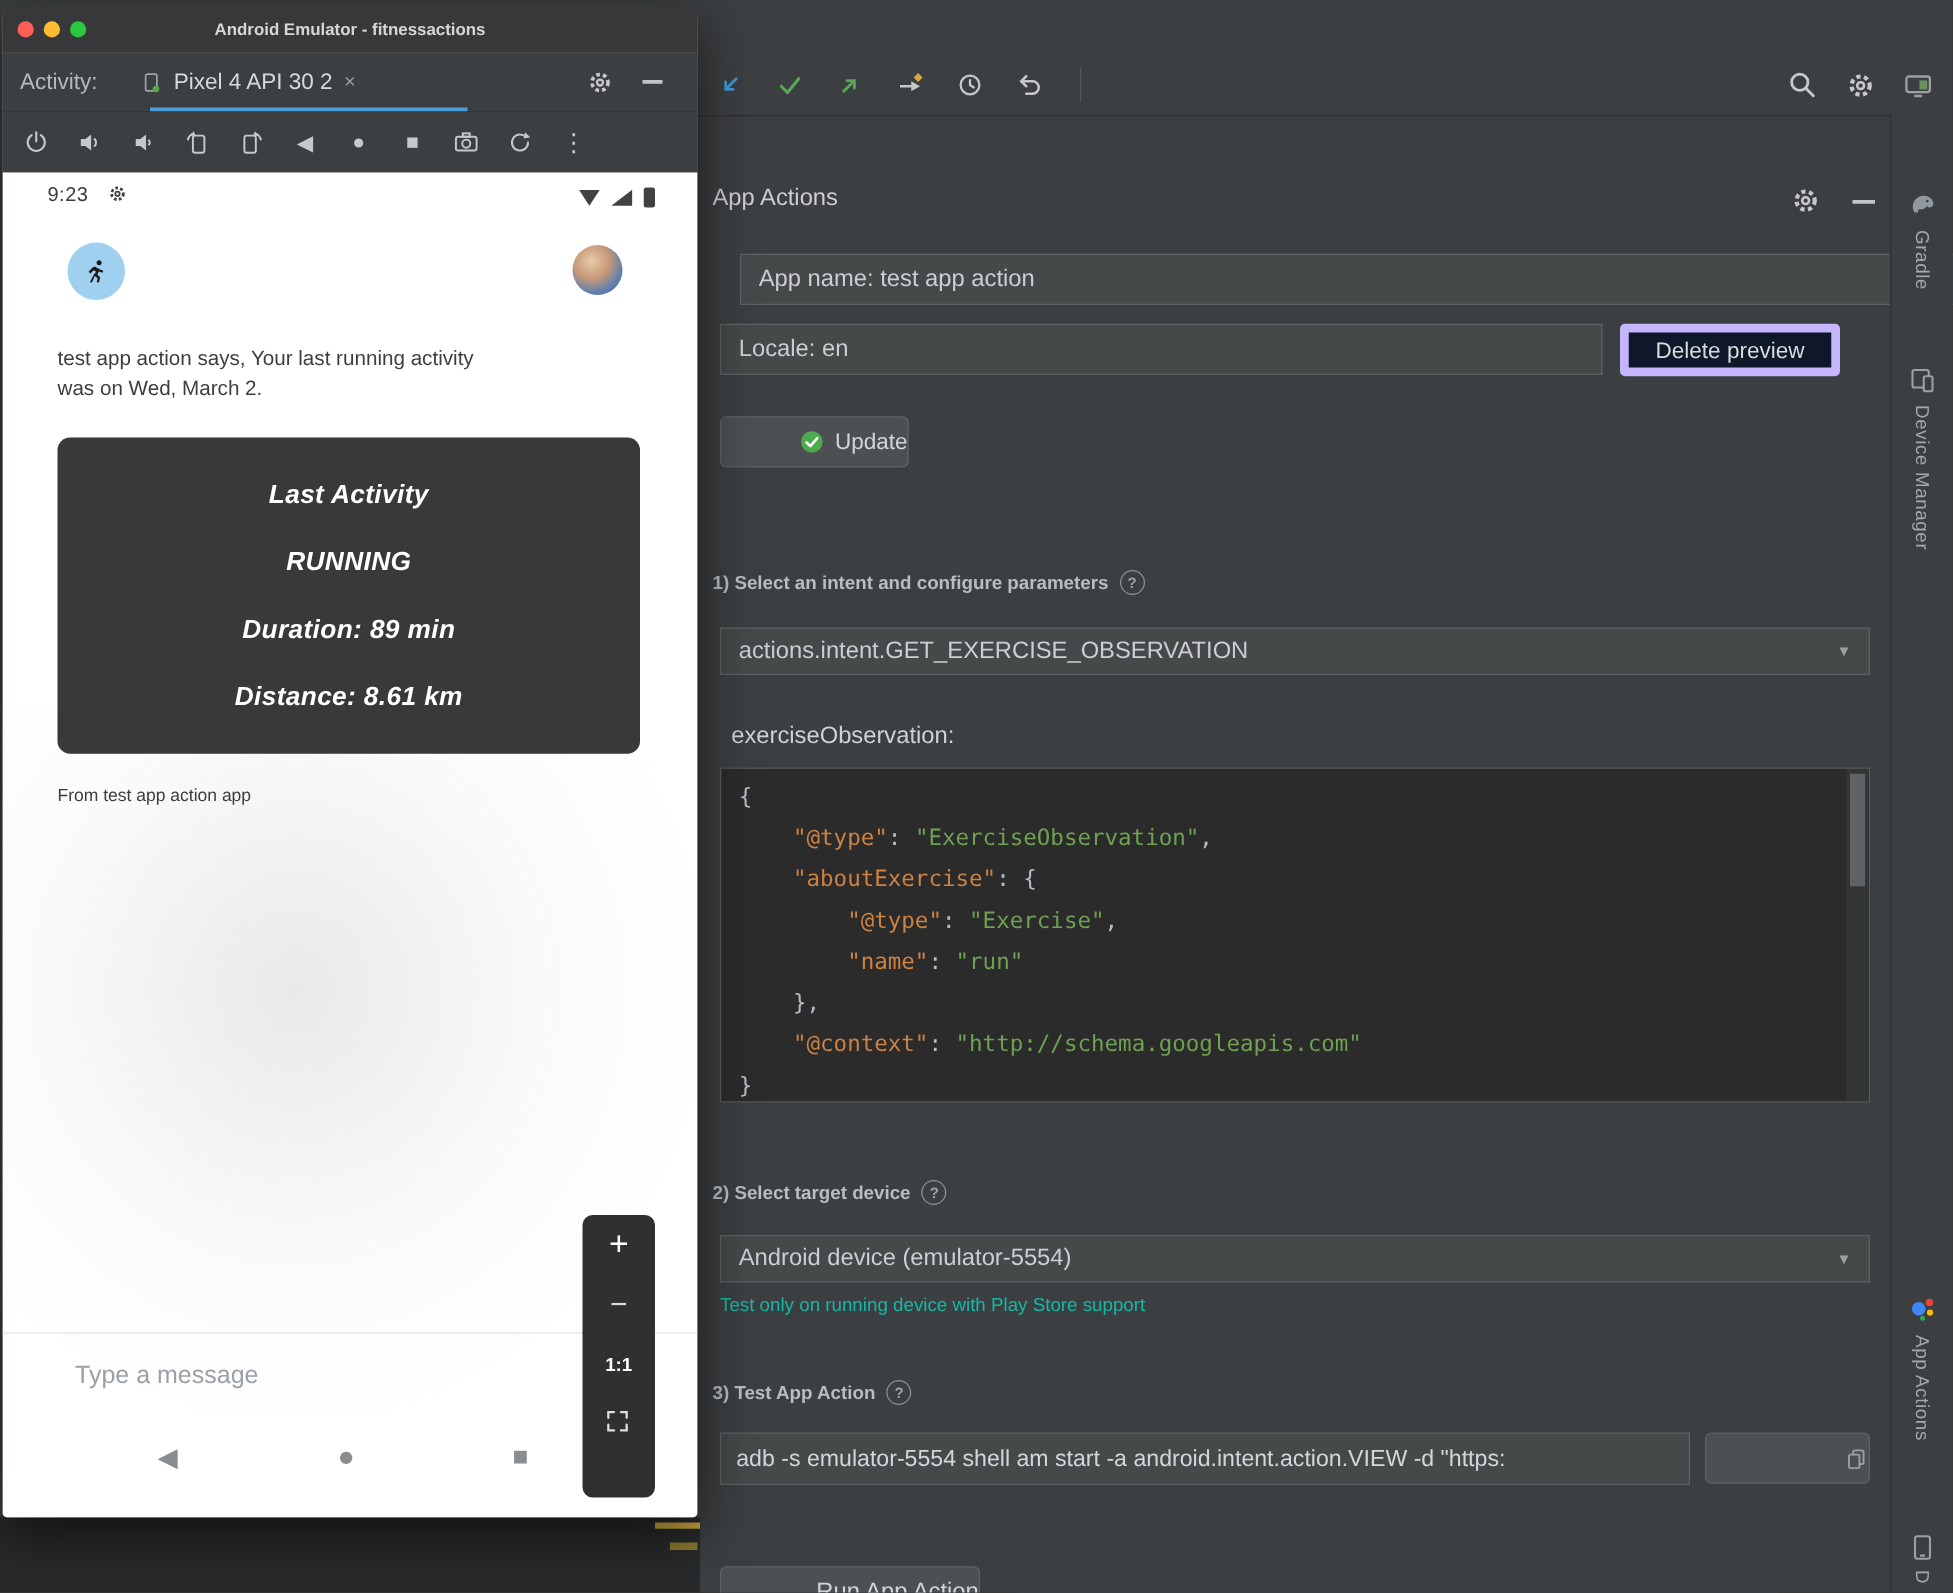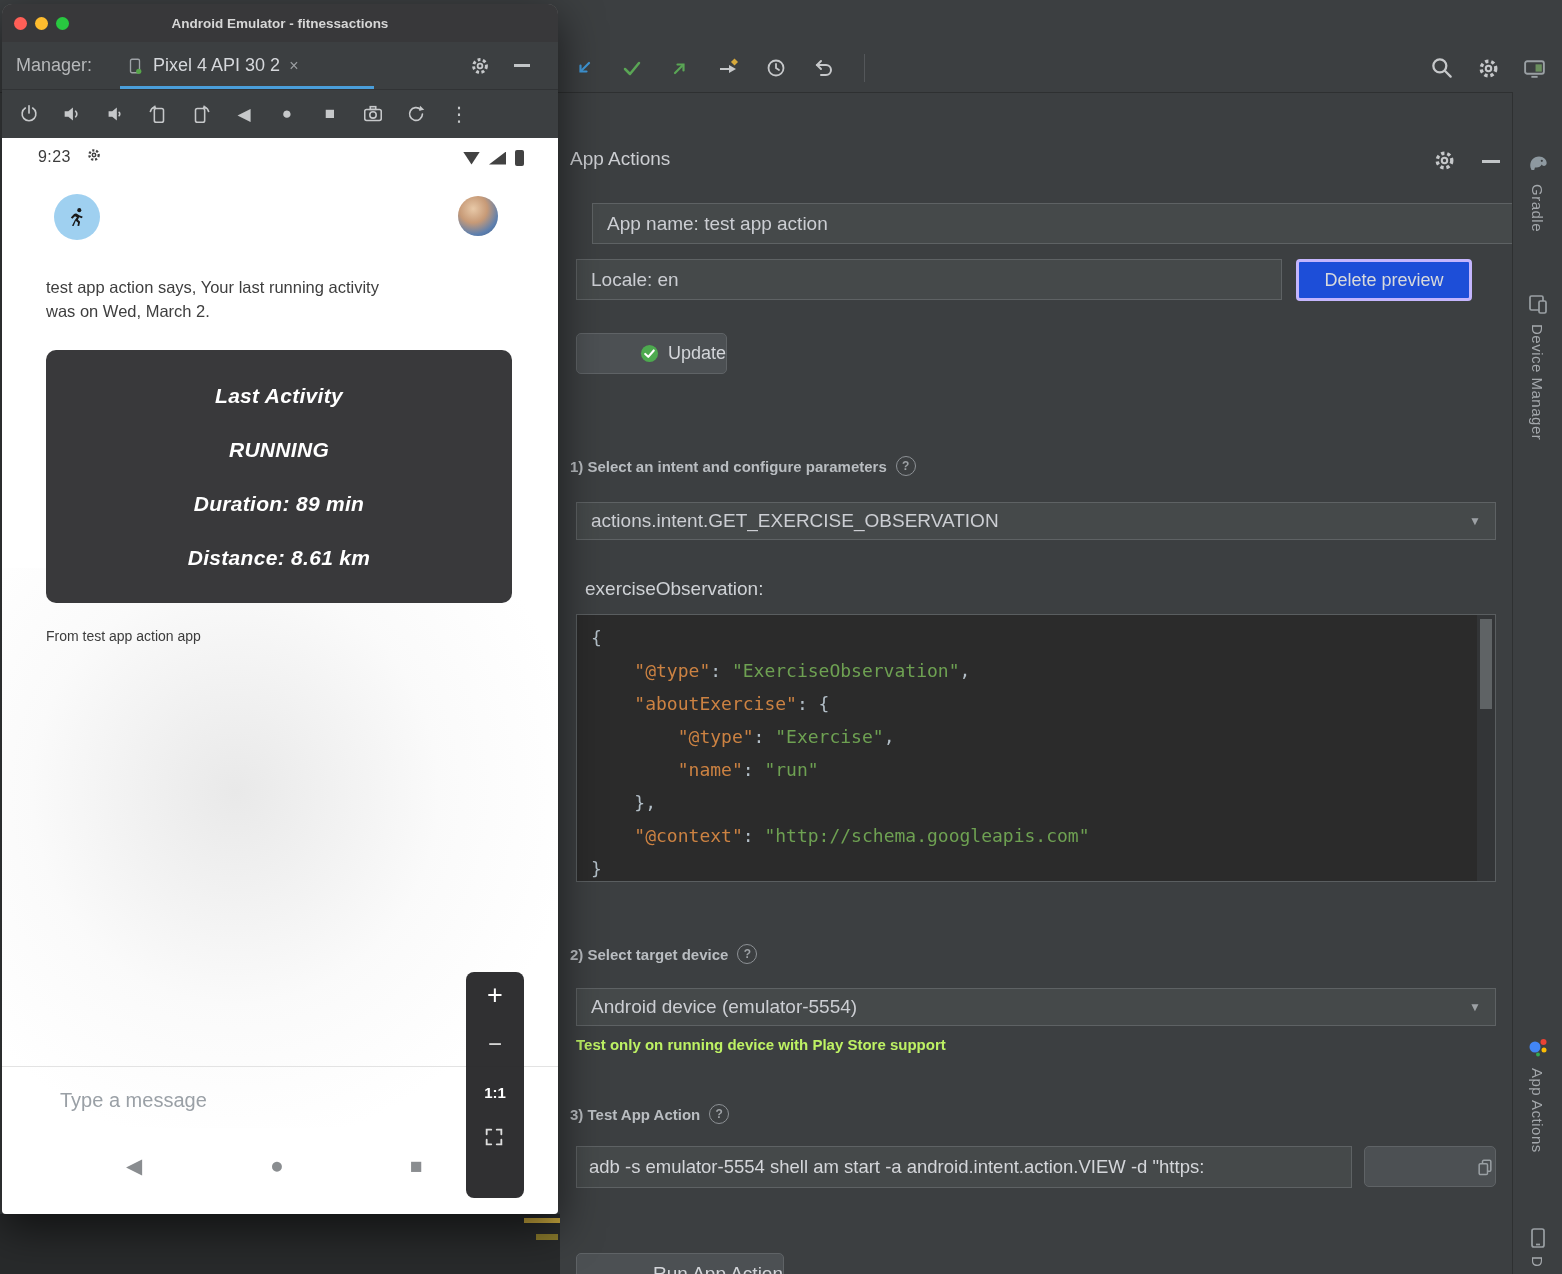--- a/index.html
+++ b/index.html
@@ -16,24 +16,24 @@
   .studio-toolbar{position:absolute;left:0;right:0;top:44px;height:48px;background:#3c3f41;border-bottom:1px solid #2e3031;}
   .tb-icons{position:absolute;left:570px;top:0;height:48px;display:flex;align-items:center;gap:20px;}
   .tb-right{position:absolute;right:14px;top:0;height:48px;display:flex;align-items:center;gap:18px;}
   .tb-sep{width:1px;height:28px;background:#54575a;margin-left:6px;}
   .icon-btn{display:inline-flex;align-items:center;justify-content:center;width:28px;height:28px;}
 
   .panel-title{font-size:19px;color:#ccced2;}
   .field{background:#45494a;border:1px solid #5e6264;color:#ccced3;font-size:19px;display:flex;align-items:center;padding:0 14px;box-sizing:border-box;}
   .dd-chevron{margin-left:auto;color:#9da1a5;font-size:12px;}
   .btn{background:#4c5053;border:1px solid #5f6366;border-radius:5px;color:#d3d5d9;font-size:18px;display:flex;align-items:center;justify-content:flex-end;gap:9px;box-sizing:border-box;}
-  .btn-flat{background:#1d4ed8;border:3px solid #c4b5fd;border-radius:4px;color:#d8dadc;font-size:18px;display:flex;align-items:center;justify-content:center;box-sizing:border-box;}
+  .btn-flat{background:#0f172a;border:7px solid #c4b5fd;border-radius:4px;color:#d8dadc;font-size:18px;display:flex;align-items:center;justify-content:center;box-sizing:border-box;}
   .step-label{font-size:15px;font-weight:bold;color:#b9bdc1;display:flex;align-items:center;gap:9px;}
   .help-circle{display:inline-flex;align-items:center;justify-content:center;width:20px;height:20px;border:1.6px solid #8d9195;border-radius:50%;color:#9da1a5;font-size:12px;font-weight:bold;box-sizing:border-box;}
-  .hint{font-size:15px;font-weight:bold;color:#bef264;}
+  .hint{font-size:15px;font-weight:normal;color:#14b8a6;}
 
   .codebox{background:#2b2b2b;border:1px solid #5a5e60;box-sizing:border-box;font-family:"DejaVu Sans Mono",monospace;font-size:18px;line-height:33px;padding:6px 14px;color:#b2bec7;position:relative;overflow:hidden;}
   .code-line{white-space:pre;}
   .tok-p{color:#b2bec7;}
   .tok-k{color:#cc8242;}
   .tok-s{color:#6ea152;}
   .code-track{position:absolute;right:0;top:0;bottom:0;width:18px;background:#333537;}
   .code-thumb{position:absolute;right:3px;top:4px;width:12px;height:90px;background:#5f6365;}
 
   
@@ -260,21 +260,21 @@
   <div class="emu-titlebar">
     <div class="flex" style="gap:8px;padding-left:12px;z-index:2;">
       <span class="tl" style="background:#ff5f57;"></span>
       <span class="tl" style="background:#febc2e;"></span>
       <span class="tl" style="background:#28c840;"></span>
     </div>
     <div class="emu-title">Android Emulator - fitnessactions</div>
   </div>
 
   <div class="emu-tabrow">
-    <span style="font-size:18px;color:#b6b8ba;">Manager:</span>
+    <span style="font-size:18px;color:#b6b8ba;">Activity:</span>
     <div class="flex" style="gap:9px;margin-left:34px;">
       <svg width="18" height="18" viewBox="0 0 24 24" fill="none" stroke="#9fa3a7" stroke-width="1.8">
         <rect x="6" y="3" width="12" height="18" rx="2"></rect>
           <circle cx="17" cy="19" r="3.5" fill="#57a64a" stroke="none"></circle>
       </svg>
       <span style="font-size:18px;color:#d6d8dc;">Pixel 4 API 30 2</span>
       <span style="font-size:16px;color:#9b9ea1;">×</span>
     </div>
     <span class="abs" style="left:118px;bottom:0;width:254px;height:3px;background:#4a9eda;"></span>
     <span class="icon-btn" style="margin-left:auto;">

